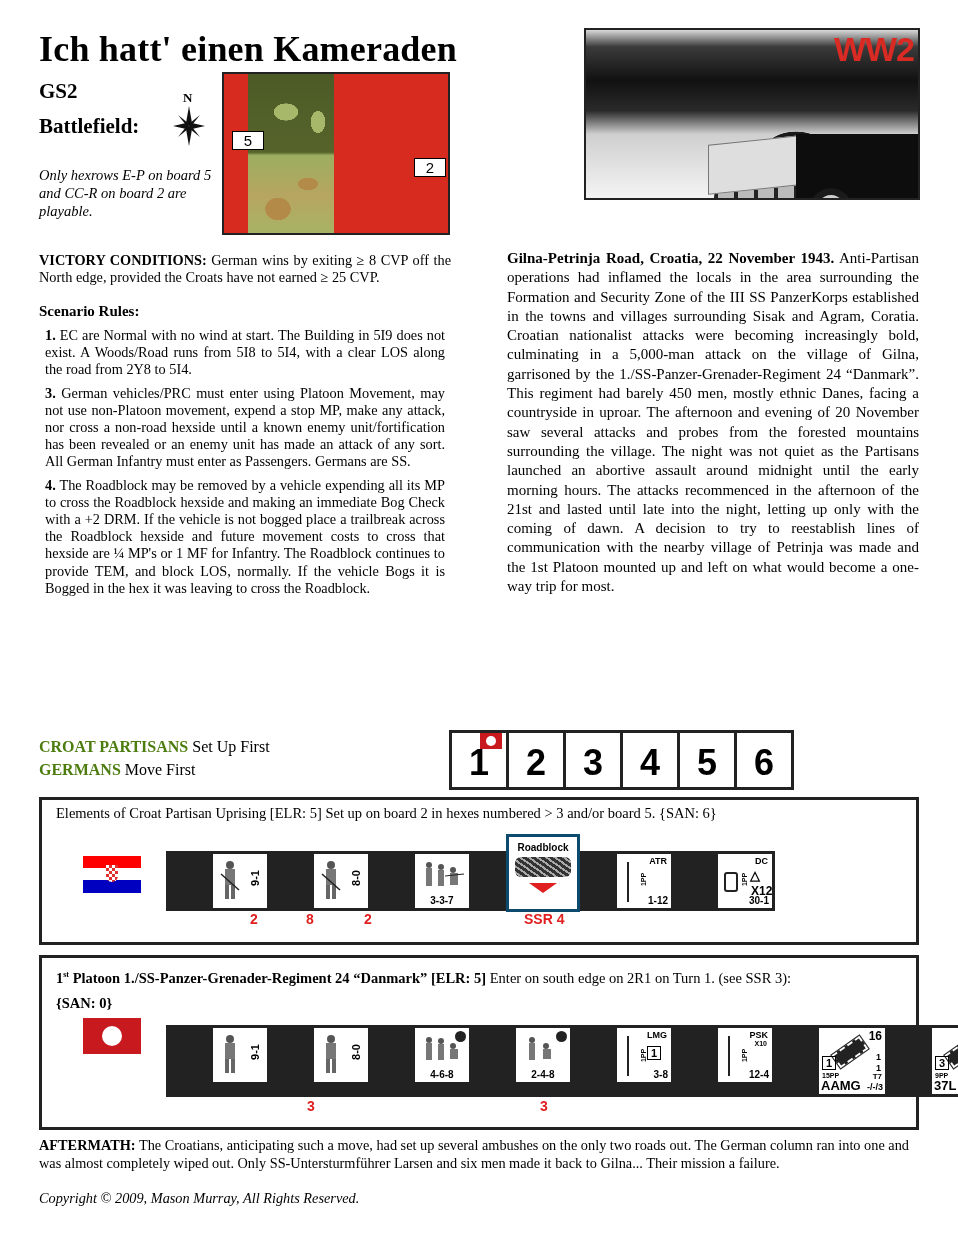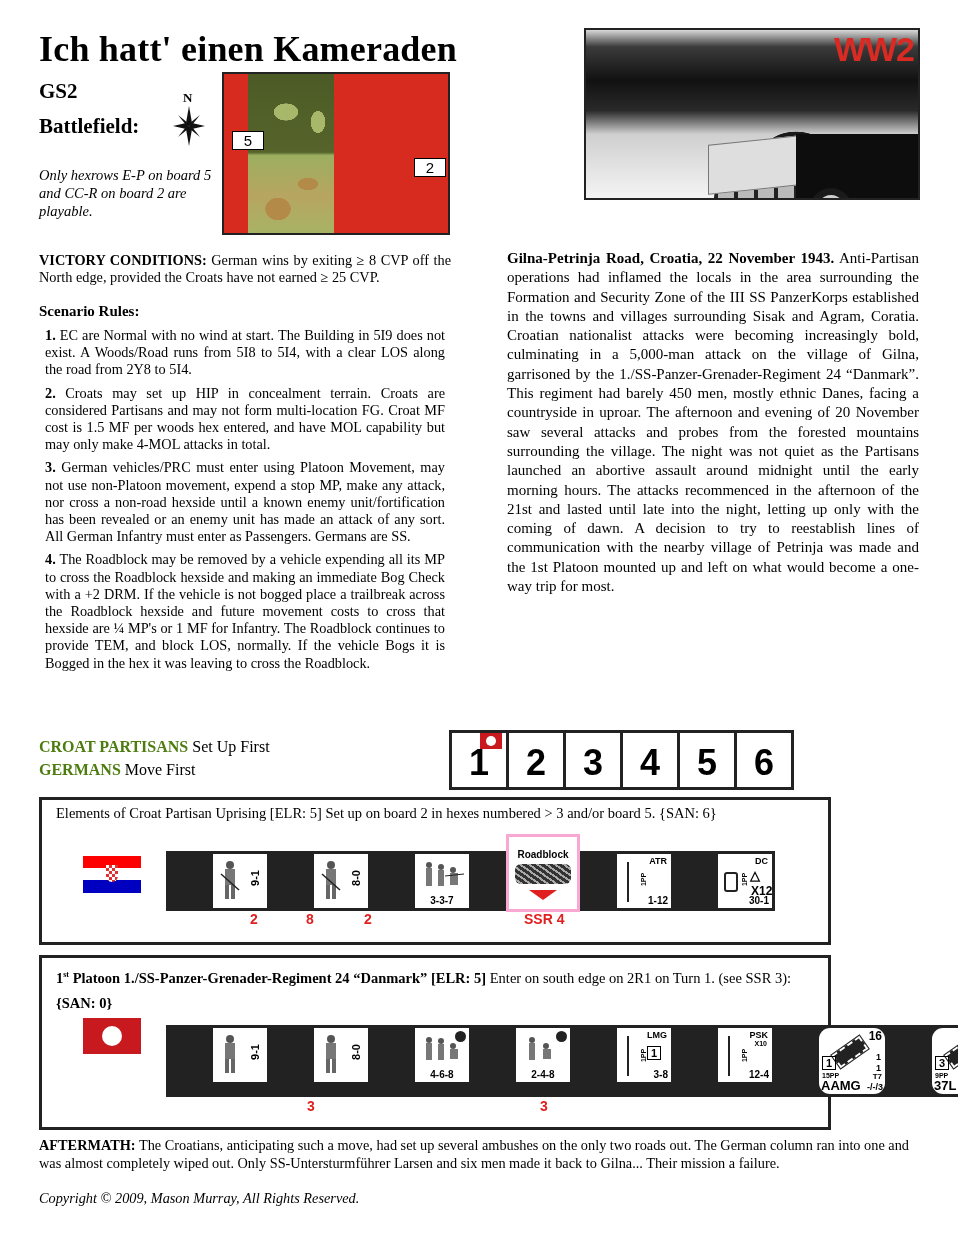--- a/index.html
+++ b/index.html
@@ -40,21 +40,21 @@
   .rules p { margin: 6px; }
   .history { left: 507px; top: 249px; width: 412px; line-height: 19.3px; font-size: 15px; }
   b { font-weight: bold; }
   .red { color: #4d7c0f; margin-top: 40px; }
   .sides { left: 39px; top: 735px; font-size: 16px; line-height: 23px; }
   .sides .red { font-weight: bold; }
   .turns { left: 449px; top: 730px; height: 60px; border: 3px solid #222; display: flex; background: #222; gap: 3px; }
   .turn { width: 54px; background: #fff; position: relative; font-family: "Liberation Sans", sans-serif; font-weight: bold; font-size: 36px; text-align: center; line-height: 60px; }
   .turn .flagmark { position: absolute; left: 28px; top: 0; width: 22px; height: 16px; background: #c8191e; }
   .turn .flagmark::after { content: ""; position: absolute; left: 6px; top: 3px; width: 10px; height: 10px; border-radius: 50%; background: #fff; }
-  .oob { border: 3px solid #222; left: 39px; width: 792px; }
+  .oob { border: 3px solid #222; left: 39px; width: 880px; }
   .oob1 { top: 797px; height: 148px; }
   .oob2 { top: 955px; height: 175px; }
   .oob-head { position: absolute; left: 14px; top: 3px; font-size: 14.5px; line-height: 20px; }
   .oob2 .oob-head { top: 4px; line-height: 25px; width: 840px; }
   .flag { position: absolute; width: 58px; height: 37px; }
   .flag-hr { left: 41px; top: 56px; background: linear-gradient(to bottom, #f00 0 33%, #fff 33% 66%, #0000c0 66% 100%); }
   .flag-hr .shield { position: absolute; left: 23px; top: 9px; width: 12px; height: 17px; background: repeating-conic-gradient(#e03030 0 25%, #fff 0 50%) 0 0/6px 6px; border-radius: 0 0 6px 6px; }
   .flag-de { left: 41px; top: 60px; width: 58px; height: 36px; background: #c8191e; }
   .flag-de .disc { position: absolute; left: 19px; top: 8px; width: 20px; height: 20px; border-radius: 50%; background: #fff; }
   .counters { position: absolute; display: flex; background: #222; border: 3px solid #222; gap: 3px; }
@@ -62,25 +62,25 @@
   .c2 { left: 124px; top: 67px; }
   .ctr { width: 54px; height: 54px; background: #fff; position: relative; font-family: "Liberation Sans", sans-serif; font-weight: bold; overflow: hidden; margin-left: 44px; }
   .ctr .fig { position: absolute; left: 6px; top: 6px; width: 22px; height: 40px; }
   .ctr .vert { position: absolute; right: 4px; top: 18px; font-size: 11px; transform: rotate(-90deg); transform-origin: center; }
   .ctr .tl { position: absolute; right: 4px; top: 2px; font-size: 9px; }
   .ctr .bottom { position: absolute; left: 0; right: 0; bottom: 2px; font-size: 10px; text-align: center; }
   .ctr .br { position: absolute; right: 3px; bottom: 2px; font-size: 10px; }
   .ctr .box { position: absolute; border: 1px solid #000; font-size: 11px; width: 14px; height: 14px; line-height: 12px; text-align: center; }
   .ctr .small { position: absolute; font-size: 7px; }
   .ctr .weapon { position: absolute; left: 10px; top: 8px; width: 2px; height: 40px; background: #222; }
-  .roadblock { position: absolute; left: 464px; top: 34px; width: 74px; height: 78px; border: 3px solid #f9a8d4; background: #fff; font-family: "Liberation Sans", sans-serif; font-weight: bold; font-size: 10px; text-align: center; padding-top: 12px; }
+  .roadblock { position: absolute; left: 464px; top: 34px; width: 74px; height: 78px; border: 3px solid #0c4a6e; background: #fff; font-family: "Liberation Sans", sans-serif; font-weight: bold; font-size: 10px; text-align: center; padding-top: 5px; }
   .roadblock .wire { margin: 4px auto 0; width: 56px; height: 20px; background: repeating-linear-gradient(35deg, #333 0 3px, #aaa 3px 5px); border-radius: 6px; }
   .roadblock .arrow { margin: 6px auto 0; width: 0; height: 0; border-left: 14px solid transparent; border-right: 14px solid transparent; border-top: 10px solid #e02020; }
   .note { position: absolute; font-family: "Liberation Sans", sans-serif; font-weight: bold; font-size: 14px; color: #e02020; }
-  .vctr { width: 66px; height: 66px; border-radius: 11px; }
+  .vctr { width: 66px; height: 66px; }
   .vctr .num16 { position: absolute; right: 3px; top: 1px; font-size: 12px; }
   .vctr .hull { position: absolute; left: 14px; top: 16px; width: 34px; height: 16px; background: #222; transform: rotate(-35deg); border: 2px dashed #fff; outline: 1px solid #222; }
   .vctr .ones { position: absolute; right: 4px; top: 24px; font-size: 9px; line-height: 11px; text-align: right; }
   .vctr .gun { position: absolute; left: 2px; bottom: 1px; font-size: 13px; }
   .vctr .arm { position: absolute; right: 2px; bottom: 2px; font-size: 9px; }
   .vctr .pp { position: absolute; left: 3px; bottom: 15px; font-size: 7px; }
   .vctr .t { position: absolute; right: 3px; bottom: 13px; font-size: 8px; }
   .aftermath { left: 39px; top: 1137px; width: 880px; font-size: 14.3px; line-height: 17.5px; }
   .copyright { left: 39px; top: 1190px; font-size: 14.3px; font-style: italic; }
 </style>
@@ -122,21 +122,20 @@
 </div>
 
 <div class="abs text-col victory">
   <b>VICTORY CONDITIONS:</b>
   <span>German wins by exiting ≥ 8 CVP off the North edge, provided the Croats have not earned ≥ 25 CVP.</span>
 </div>
 
 <div class="abs rules-title">Scenario Rules:</div>
 <div class="abs text-col rules">
   <p><b>1.</b> <span>EC are Normal with no wind at start.  The Building in 5I9 does not exist.  A Woods/Road runs from 5I8 to 5I4, with a clear LOS along the road from 2Y8 to 5I4.</span></p>
-  <p><b>2.</b> <span>Croats may set up HIP in concealment terrain. Croats are considered Partisans and may not form multi-location FG. Croat MF cost is 1.5 MF per woods hex entered, and have MOL capability but may only make 4-MOL attacks in total.</span></p>
   <p><b>3.</b> <span>German vehicles/PRC must enter using Platoon Movement, may not use non-Platoon movement, expend a stop MP, make any attack,  nor cross a non-road hexside until a known enemy unit/fortification has been revealed or an enemy unit has made an attack of any sort. All German Infantry must enter as Passengers. Germans are SS.</span></p>
   <p><b>4.</b> <span>The Roadblock may be removed by a vehicle expending all its MP to cross the Roadblock hexside and making an immediate Bog Check with a +2 DRM. If the vehicle is not bogged place a trailbreak across the Roadblock hexside and future movement costs to cross that hexside are ¼ MP's or 1 MF for Infantry. The Roadblock continues to provide TEM, and block LOS, normally. If the vehicle Bogs it is Bogged in the hex it was leaving to cross the Roadblock.</span></p>
 </div>
 
 <div class="abs text-col history">
   <b>Gilna-Petrinja Road, Croatia, 22 November 1943.</b>
   <span>Anti-Partisan operations had inflamed the locals in the area surrounding the Formation and Security Zone of the III SS PanzerKorps established in the towns and villages surrounding Sisak and Agram, Coratia. Croatian nationalist attacks were becoming increasingly bold, culminating in a 5,000-man attack on the village of Gilna, garrisoned by the 1./SS-Panzer-Grenader-Regiment 24 “Danmark”. This regiment had barely 450 men, mostly ethnic Danes, facing a countryside in uproar. The afternoon and evening of 20 November saw several attacks and probes from the forested mountains surrounding the village. The night was not quiet as the Partisans launched an abortive assault around midnight until the early morning hours. The attacks recommenced in the afternoon of the 21st and lasted until late into the night, letting up only with the coming of dawn. A decision to try to reestablish lines of communication with the nearby village of Petrinja was made and the 1st Platoon mounted up and left on what would become a one-way trip for most.</span>
 </div>
 
 <div class="abs sides">

